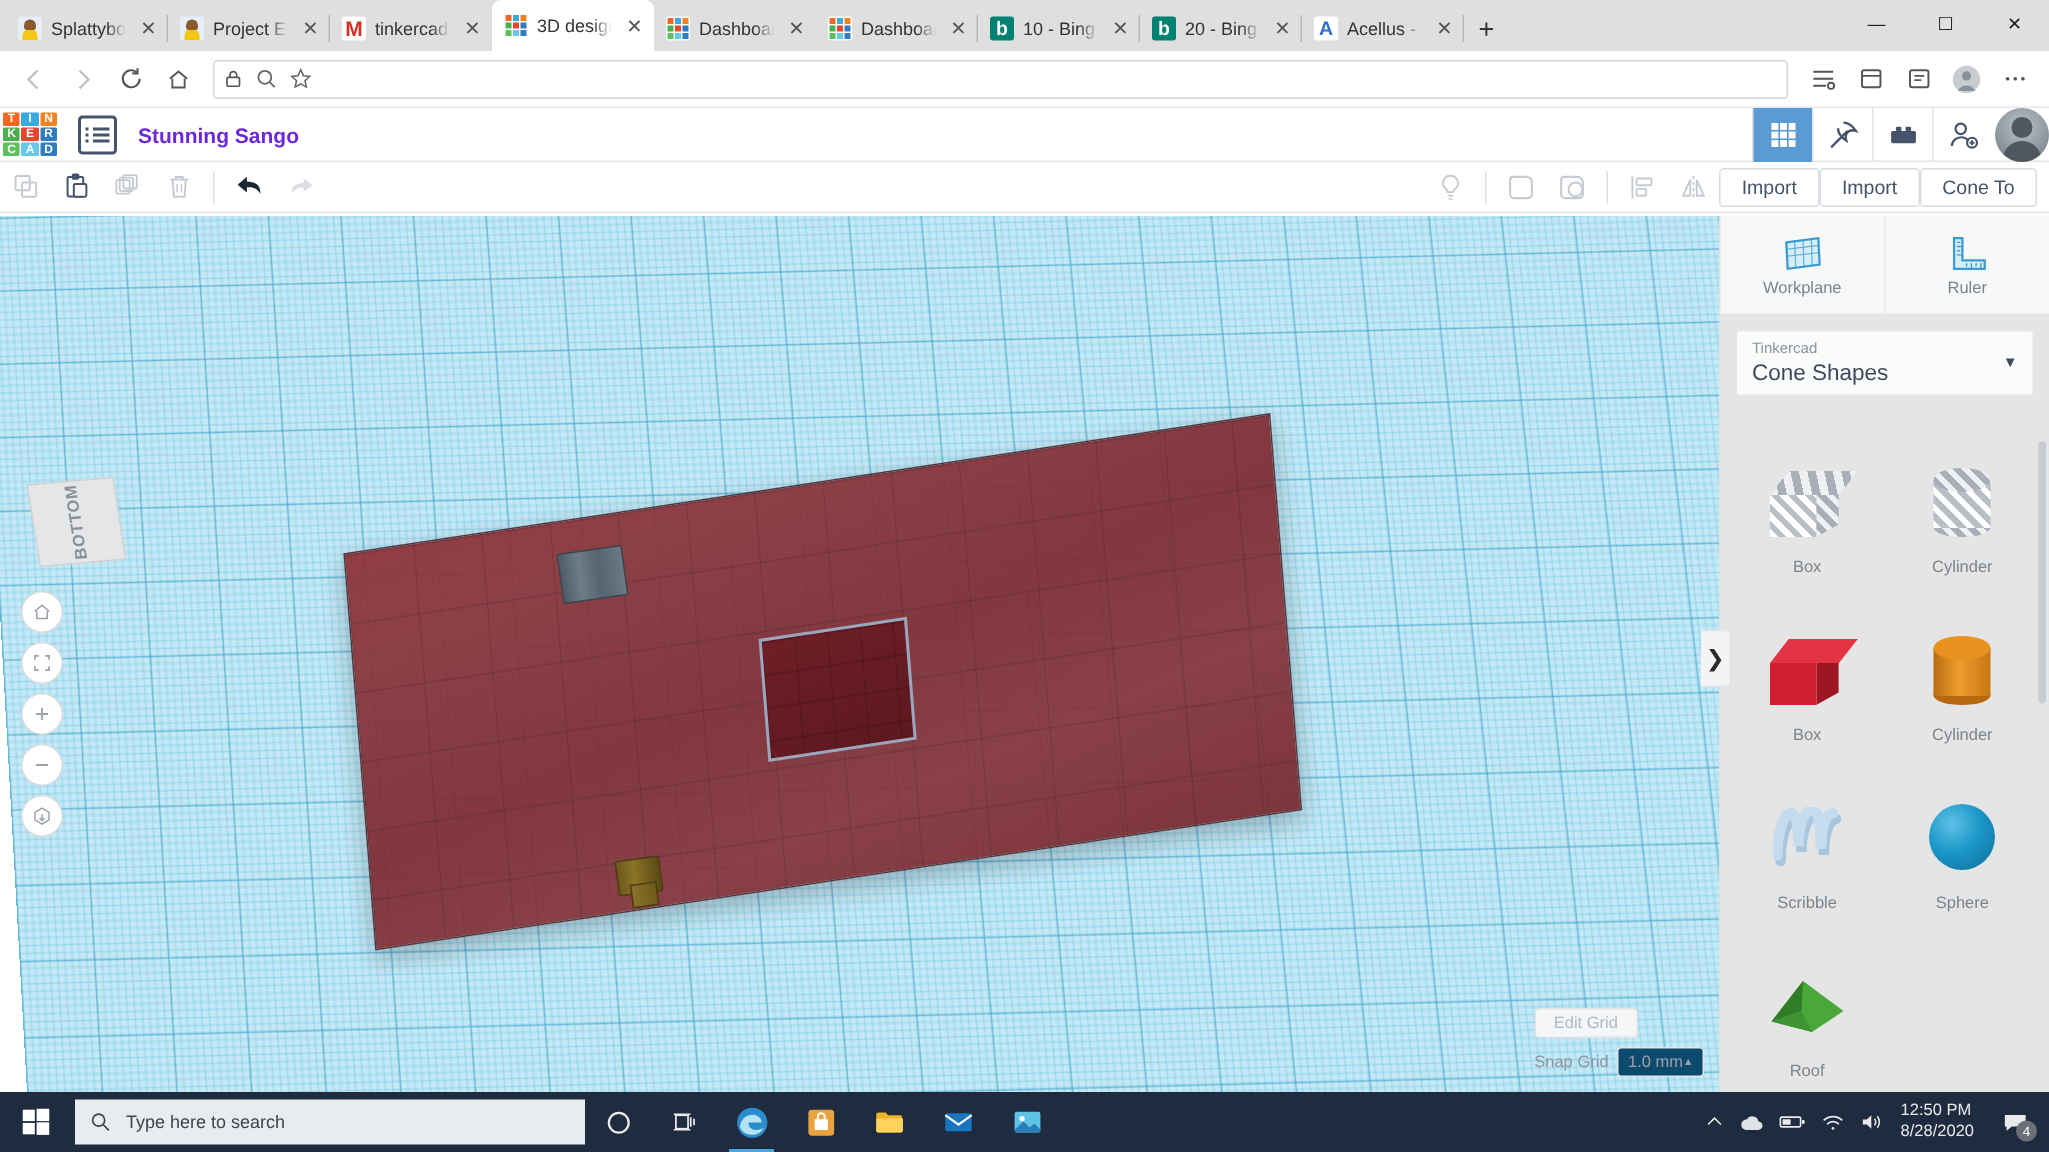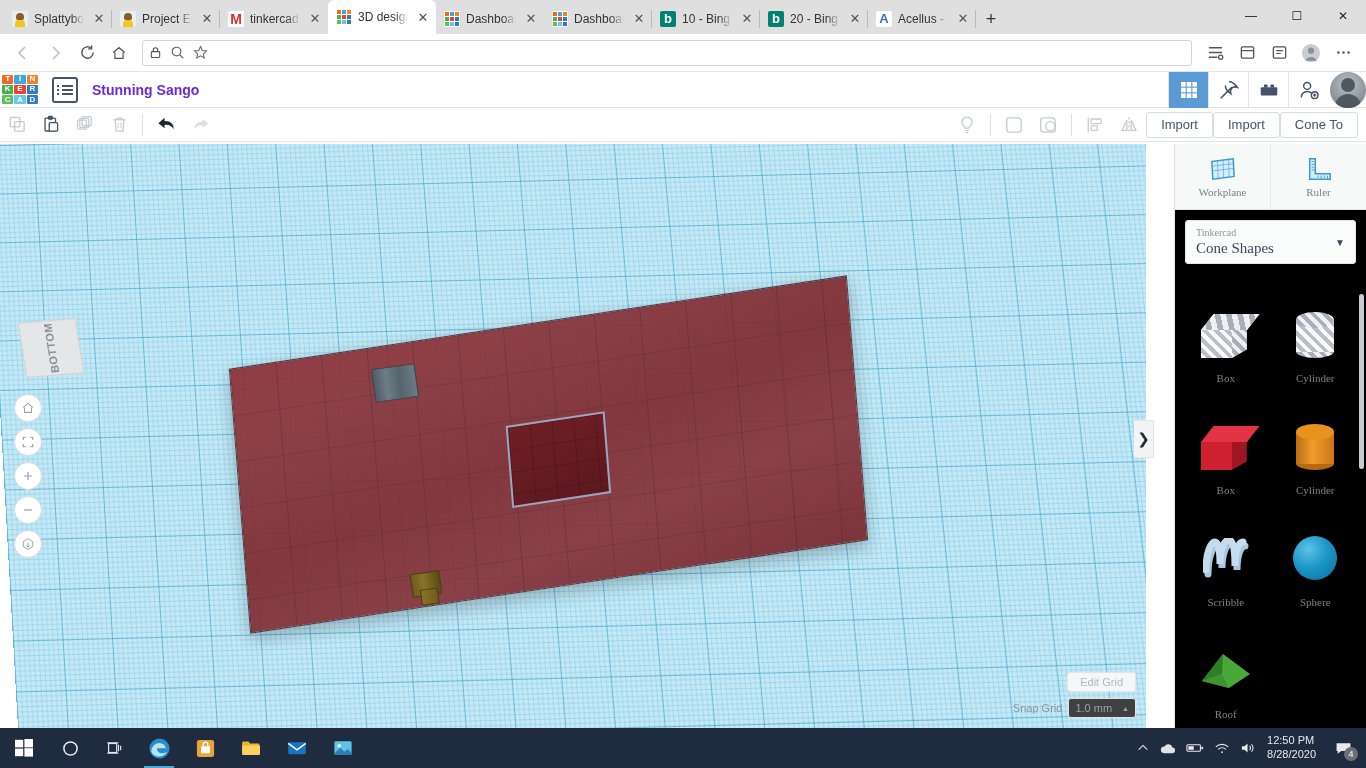--- a/index.html
+++ b/index.html
@@ -255,46 +255,46 @@
   }
   .navcol { position:absolute; left: 14px; top: 250px; }
   .navcircle {
     width: 28px; height: 28px; border-radius:50%; border:1px solid #d9dcdf;
     background:#fff; display:flex; align-items:center; justify-content:center;
     margin-bottom: 6px; color:#9aa2ab; font-size:13px;
   }
 
   
   .grid-ctrls {
-    position:absolute; right: 10px; bottom: 10px; text-align:right;margin-top:44px;
+    position:absolute; right: 10px; bottom: 10px; text-align:left;margin-top:44px;
   }
   .editgrid {
     display:inline-flex; align-items:center; justify-content:center;
     height: 20px; padding: 0 12px; border:1px solid #e2e4e6; border-radius:3px;
     background:#f5f6f7; color:#b2b8bf; font-size:11px; margin-bottom:6px;
   }
   .snaprow { display:flex; align-items:center; justify-content:flex-end; gap:6px; }
   .snaprow .lbl { font-size:11px; color:#8d949c; }
   .snapsel {
-    display:inline-flex; align-items:center; gap:10px; height:20px;
+    display:inline-flex; align-items:center; height:20px;
     padding:0 6px; border:1px solid #e2e4e6; border-radius:3px;
-    background:#404040; color:#9aa1a9; font-size:11px;
+    background:#0c4a6e; color:#9aa1a9; font-size:11px;
   }
 
   .panel-toggle {
     position:absolute; left: 1134px; top: 420px; width: 20px; height: 38px;
     background:#f3f4f5; border:1px solid #e3e4e6; border-left:none;
     display:flex; align-items:center; justify-content:center;
     font-size: 15px; color:#2b2b2b; z-index: 5;
   }
 
   
   .rpanel {
-    position:absolute; right:0; top:144px; width:192px; height:584px;
-    background:#000000; border-left:1px solid #e0e1e3;font-family:Liberation Serif, serif;
+    position:absolute; right:0; top:144px; width:220px; height:584px;
+    background:#e5e5e5; border-left:1px solid #e0e1e3;
   }
   .rp-tools {
     height: 66px; display:flex; border-bottom:1px solid #e3e4e6; background:#f7f8f8;
   }
   .rp-tool {
     flex:1; display:flex; flex-direction:column; align-items:center;
     justify-content:center; gap:4px; font-size:11px; color:#7b838c;
   }
   .rp-tool + .rp-tool { border-left:1px solid #e8e9ea; }
   .rp-select {
@@ -891,20 +891,29 @@
 
   <div class="taskbar">
     <div class="tb-start">
       <svg class="svgi" width="18" height="18" viewBox="0 0 18 18" fill="#fff">
         <rect x="0" y="0.8" width="8.2" height="7.6"></rect>
           <rect x="9.4" y="0" width="8.6" height="8.4"></rect>
         <rect x="0" y="9.6" width="8.2" height="7.6"></rect>
           <rect x="9.4" y="9.2" width="8.6" height="8.4"></rect>
       </svg>
     </div>
+    <div class="tb-search">
+      <span style="display:flex;color:#3d4450">
+        <svg class="svgi" width="14" height="14" viewBox="0 0 16 16">
+            <circle cx="6.6" cy="6.6" r="4.6" fill="none" stroke="currentColor" stroke-width="1.3"></circle>
+            <path d="M10.1 10.1 L14.4 14.4" stroke="currentColor" stroke-width="1.3"></path>
+          </svg>
+      </span>
+      <span>Type here to search</span>
+    </div>
     <div class="tb-icon">
       <svg class="svgi" width="17" height="17" viewBox="0 0 18 18">
           <circle cx="9" cy="9" r="7" fill="none" stroke="currentColor" stroke-width="1.6"></circle>
         </svg>
     </div>
     <div class="tb-icon">
       <svg class="svgi" width="18" height="18" viewBox="0 0 20 20" stroke="currentColor" stroke-width="1.3" fill="none">
         <rect x="4" y="5" width="9" height="10"></rect>
           <path d="M15 6.4v7.2M17.4 7.6v4.8"></path>
           <path d="M2.4 4.2h12.4M2.4 15.8h12.4" stroke-width="1.1"></path>

